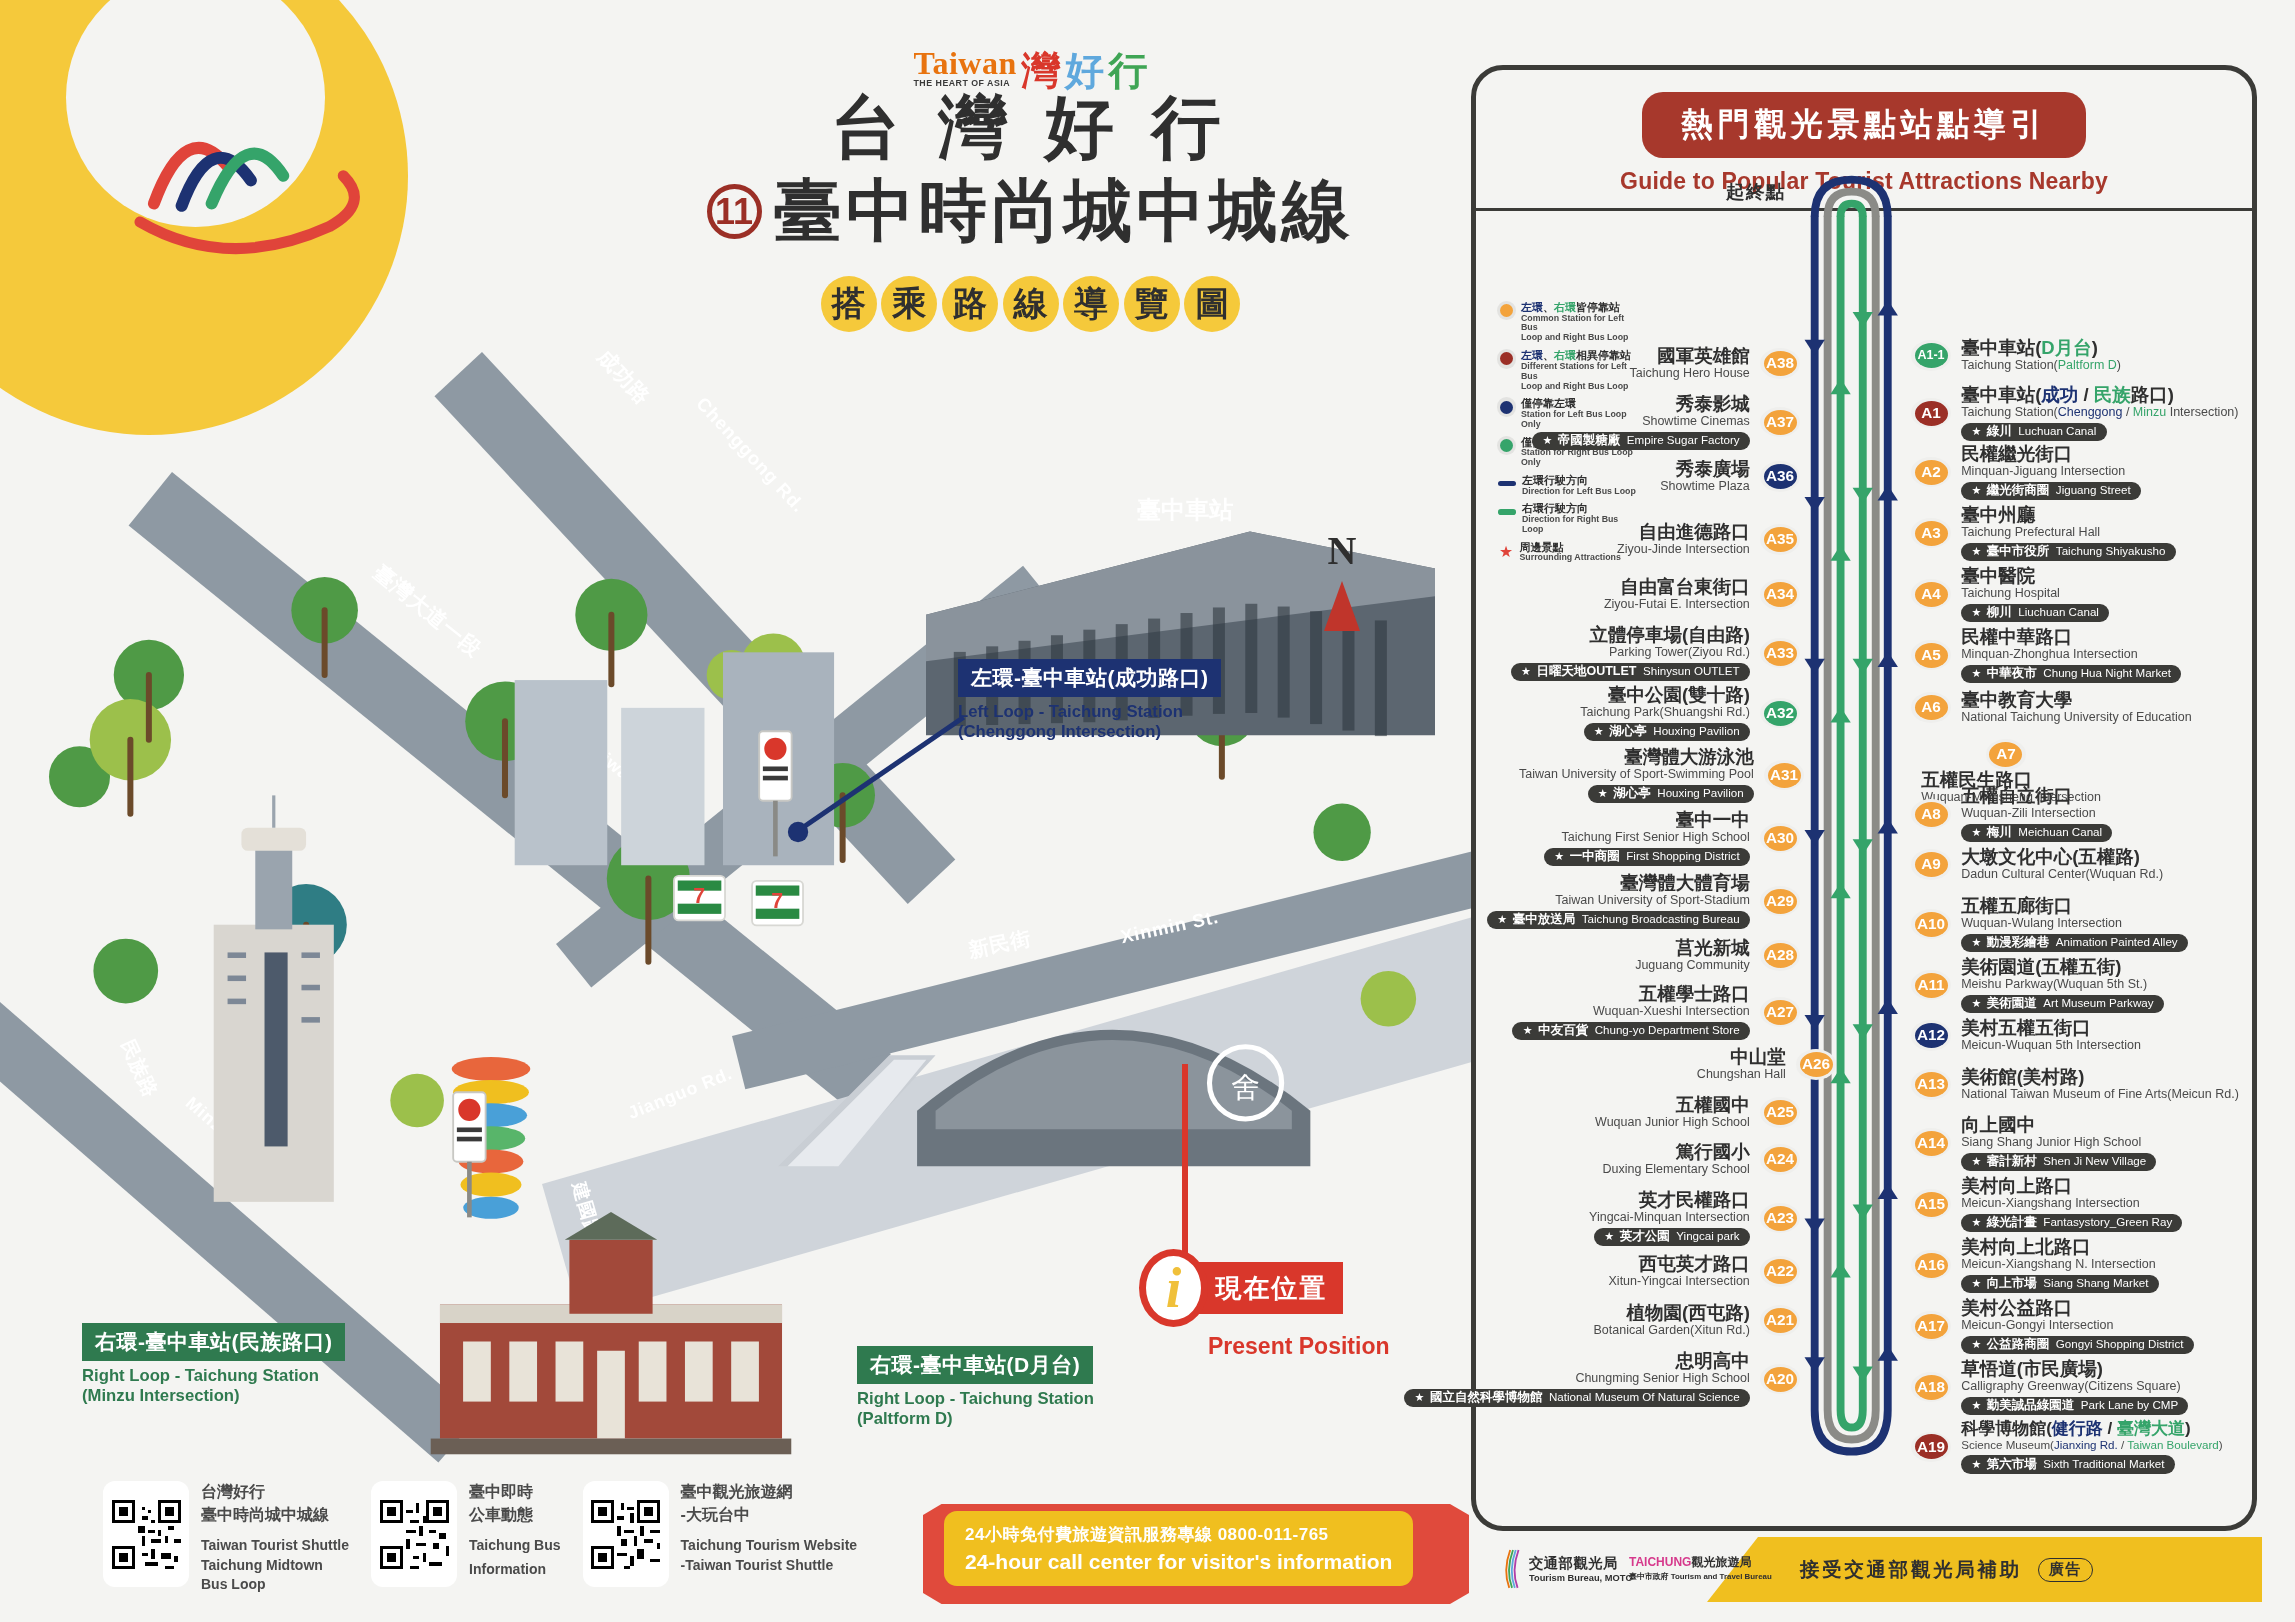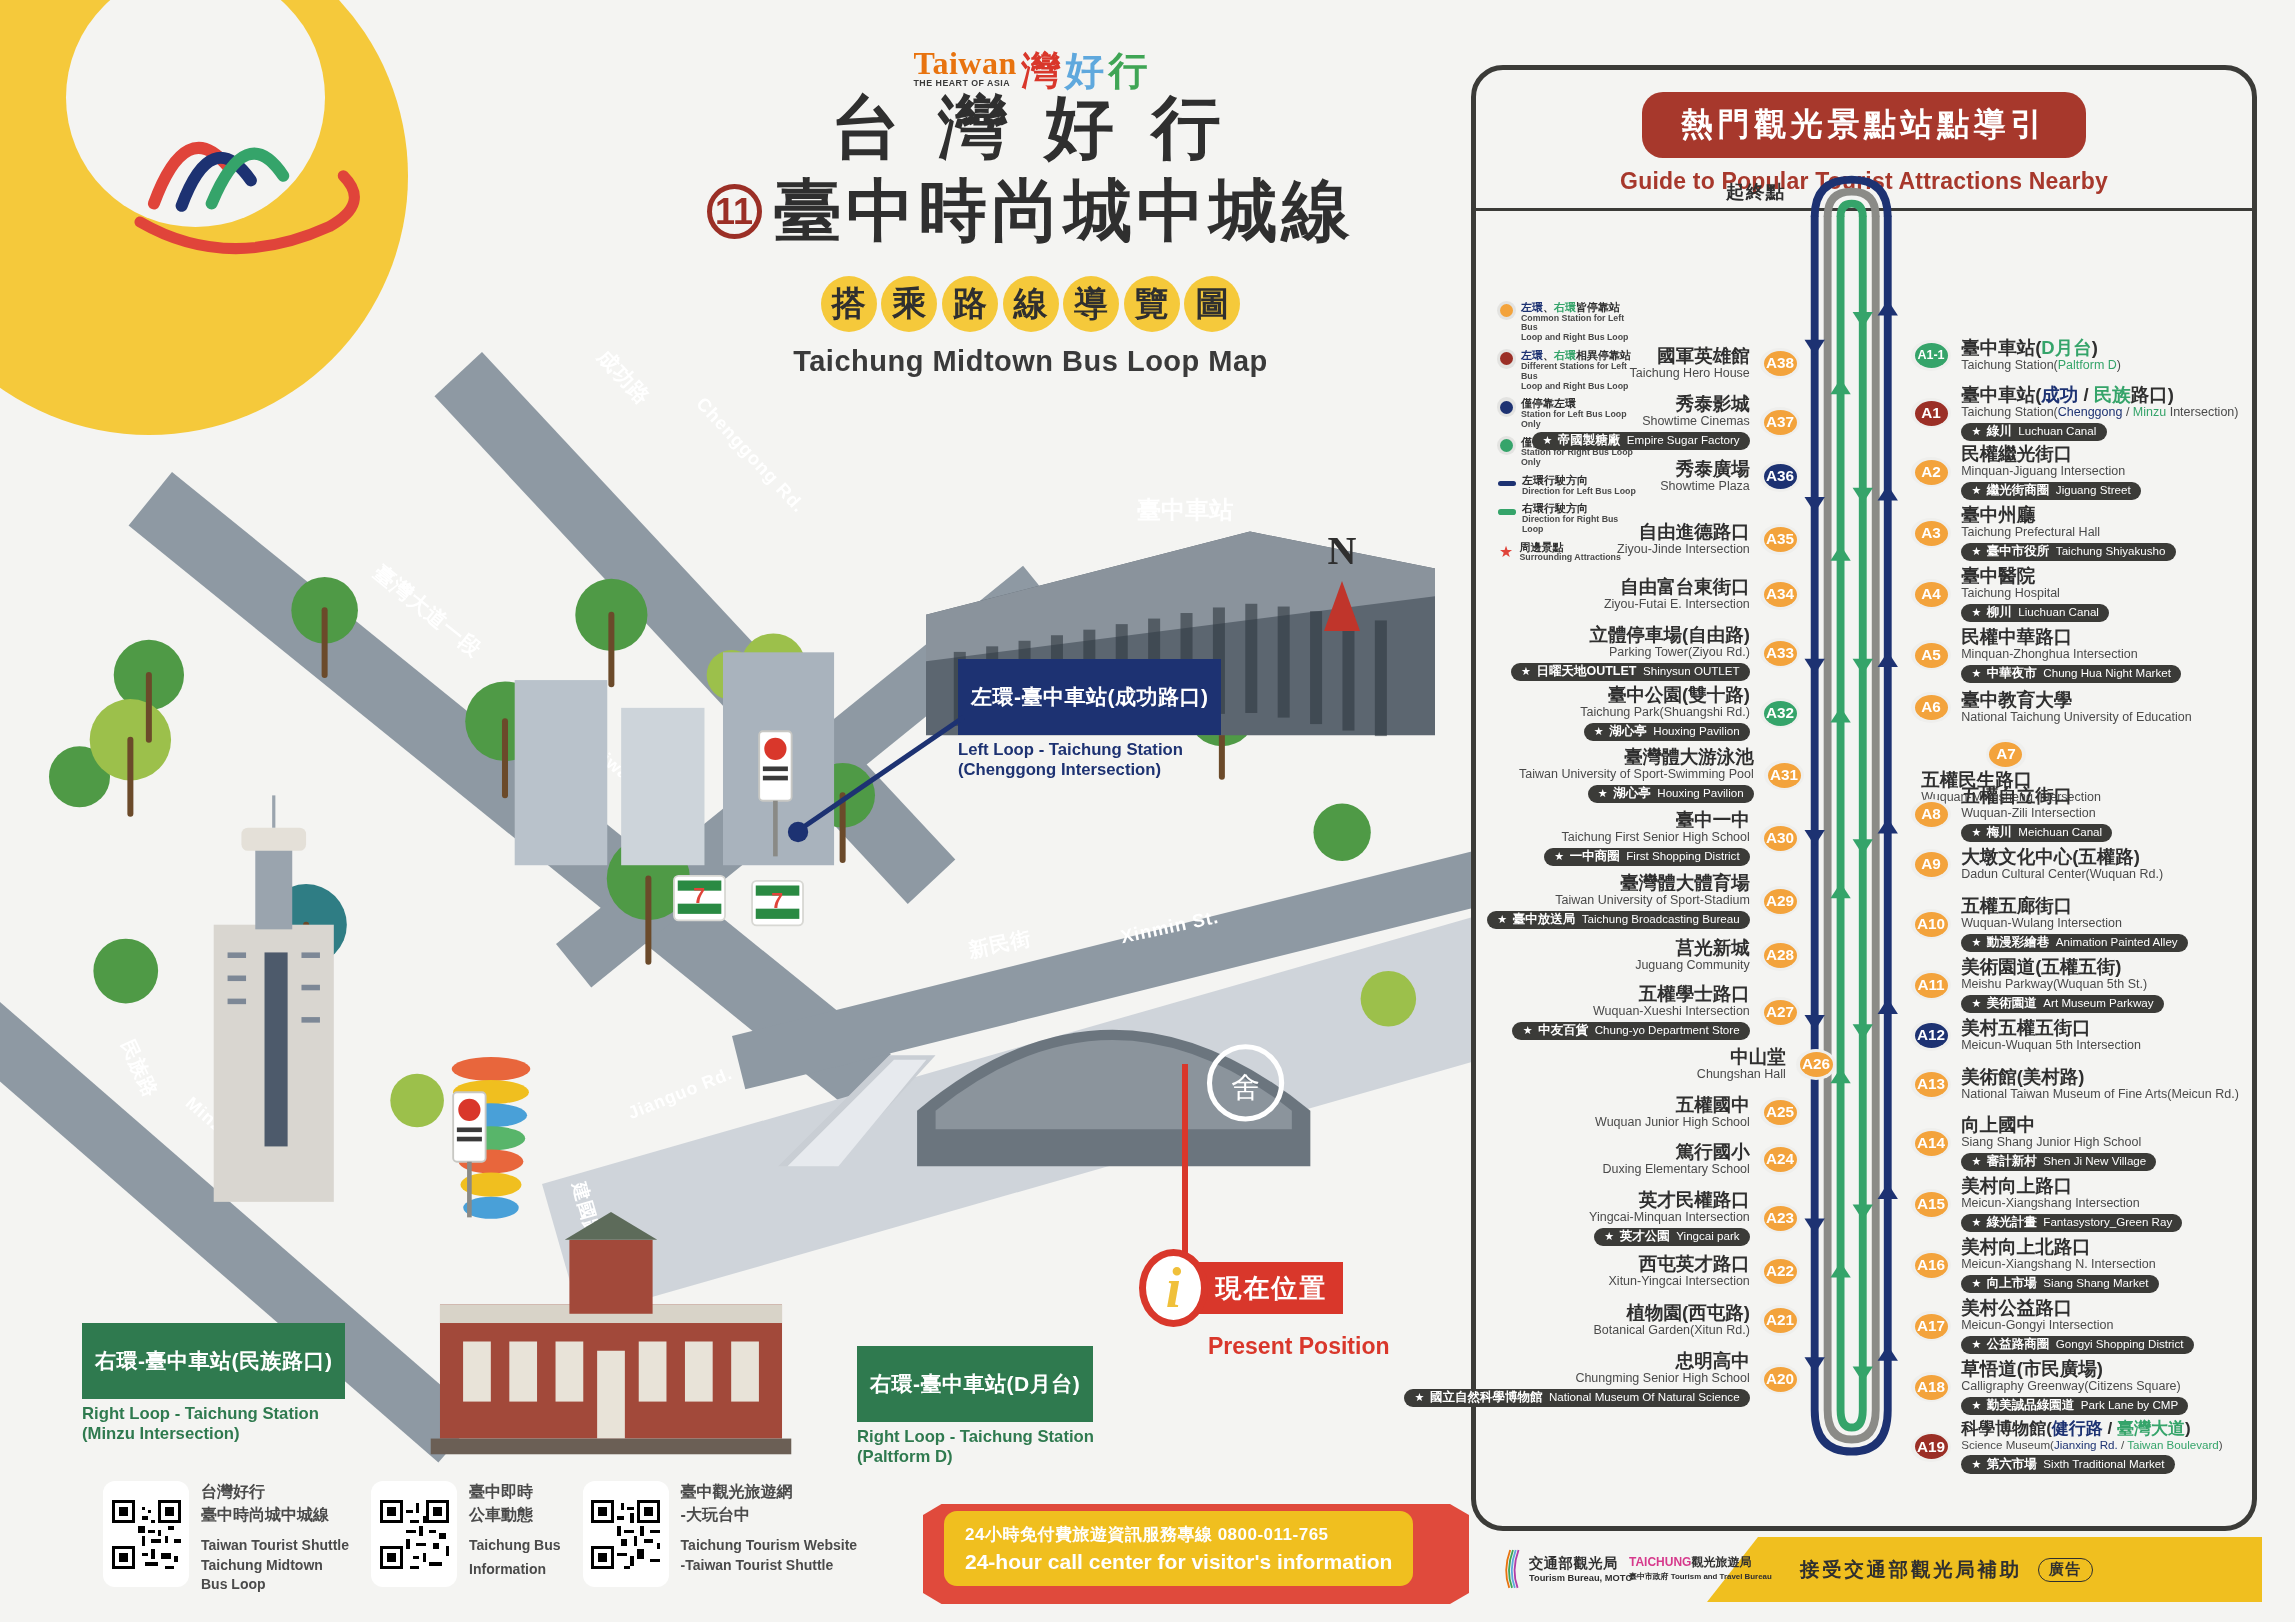--- a/index.html
+++ b/index.html
@@ -52,21 +52,21 @@
   .sub-en { text-align:center; font-size:29px; font-weight:bold; color:#3a3a3a;
     letter-spacing:0.5px; margin-top:13px;}
 
   
   .road { position:absolute; background:#8e99a3; }
   .road-label { position:absolute; color:#fff; font-weight:bold; white-space:nowrap;
       letter-spacing:0.9px; }
 
   
   .callout { position:absolute; }
-  .callout .bar { padding:24px 13px; display:inline-block; }
+  .callout .bar { padding:5px 13px; display:inline-block; }
   .callout .bar .cn { font-size:21px; font-weight:bold; color:#fff; white-space:nowrap; letter-spacing:0.5px;}
   .callout .en { font-size:16.7px; font-weight:bold; line-height:1.22; margin-top:4.6px; }
   .callout.blue .bar { background:#1d3272; }
   .callout.blue .en { color:#1d3272; }
   .callout.green .bar { background:#2f7a4f; }
   .callout.green .en { color:#2f7a4f; }
 
   .present-pos { position:absolute; left:1129px; top:1249px; }
   .pp-row { display:flex; align-items:center; }
   .pp-icon { width:69px; height:78px; border-radius:50%; background:#fff;
@@ -209,21 +209,20 @@
 
     <div class="sub-banner">
       <span>搭</span>
       <span>乘</span>
       <span>路</span>
       <span>線</span>
       <span>導</span>
       <span>覽</span>
       <span>圖</span>
     </div>
-    <div class="sub-en">Taichung Midtown Bus Loop Map</div>
   </div>
 
   <div class="road" style="left:162px;top:472px;width:925px;height:69px;transform:rotate(39deg);transform-origin:left top;"></div>
   <div class="road" style="left:472px;top:352px;width:694px;height:65px;transform:rotate(47deg);transform-origin:left top;"></div>
   <div class="road" style="left:-56px;top:962px;width:694px;height:60px;transform:rotate(41deg);transform-origin:left top;"></div>
   <div class="road" style="left:546px;top:944px;width:601px;height:56px;transform:rotate(-39deg);transform-origin:left top;"></div>
   <div class="road" style="left:722px;top:1036px;width:786px;height:55px;transform:rotate(-14deg);transform-origin:left top;"></div>
   <div class="road" style="left:532px;top:1184px;width:971px;height:139px;transform:rotate(-16deg);transform-origin:left top;background:#cfd4da;"></div>
 
   <div class="road-label" style="left:581px;top:363px;font-size:21px;transform:rotate(47deg);">成功路</div>

